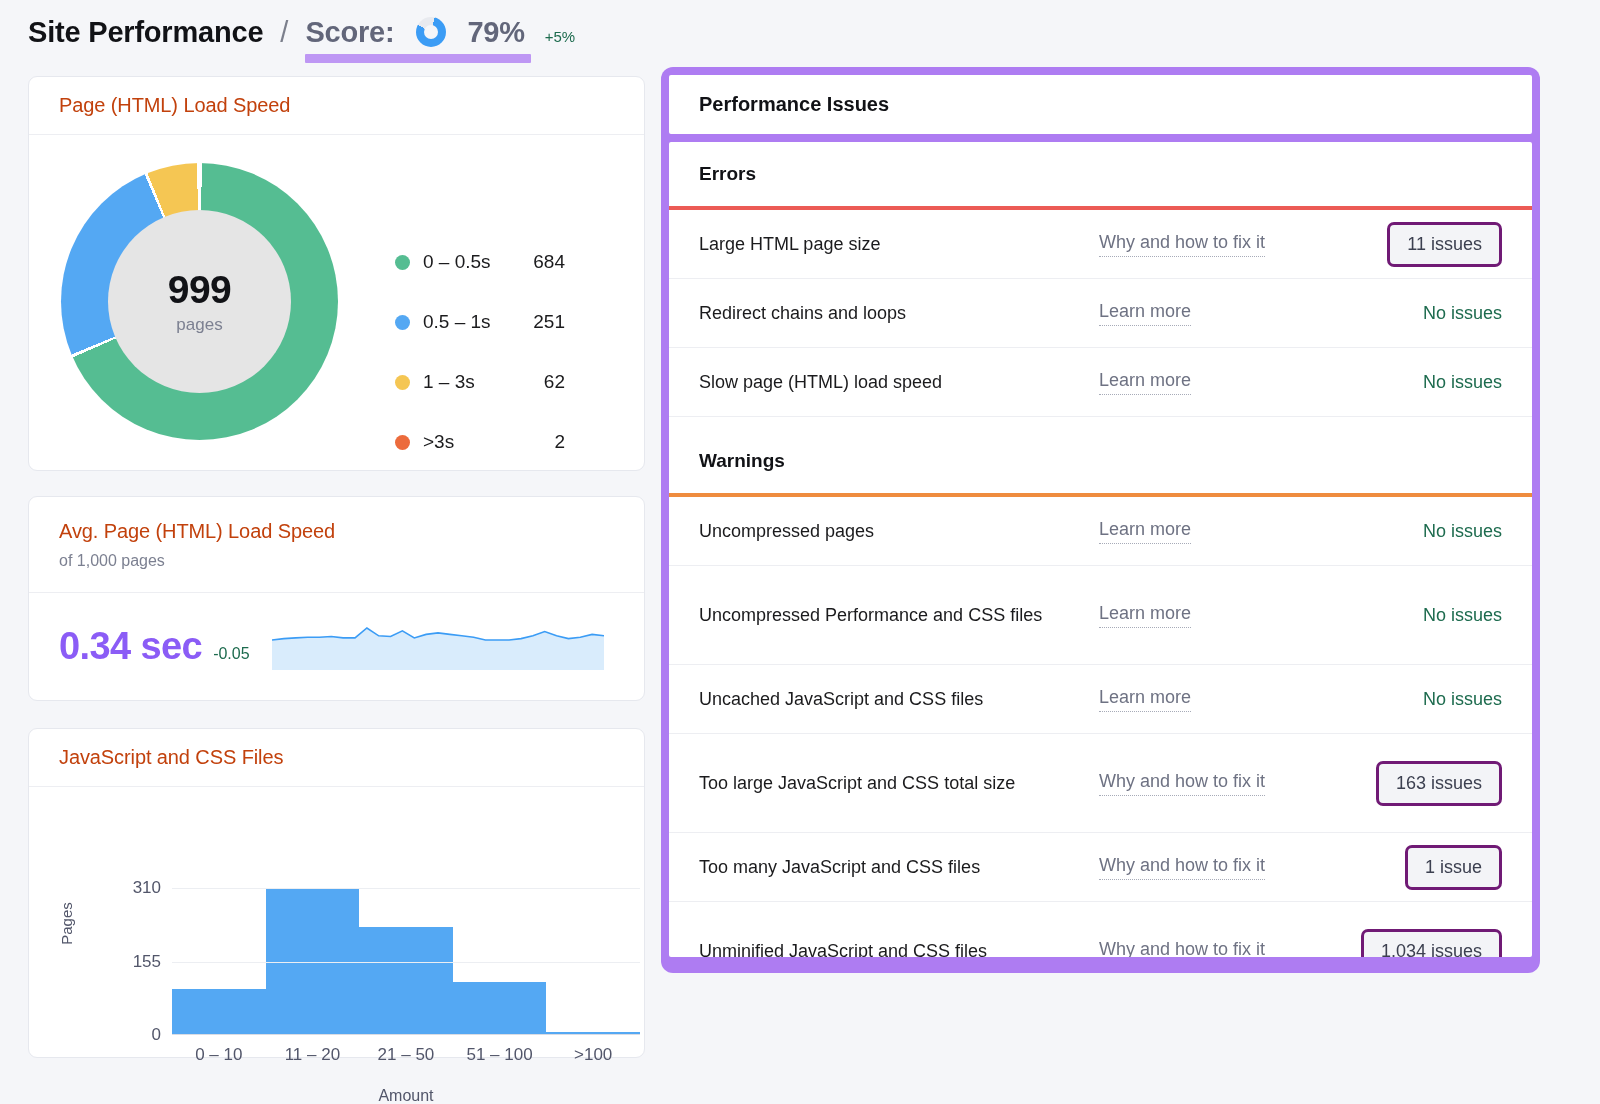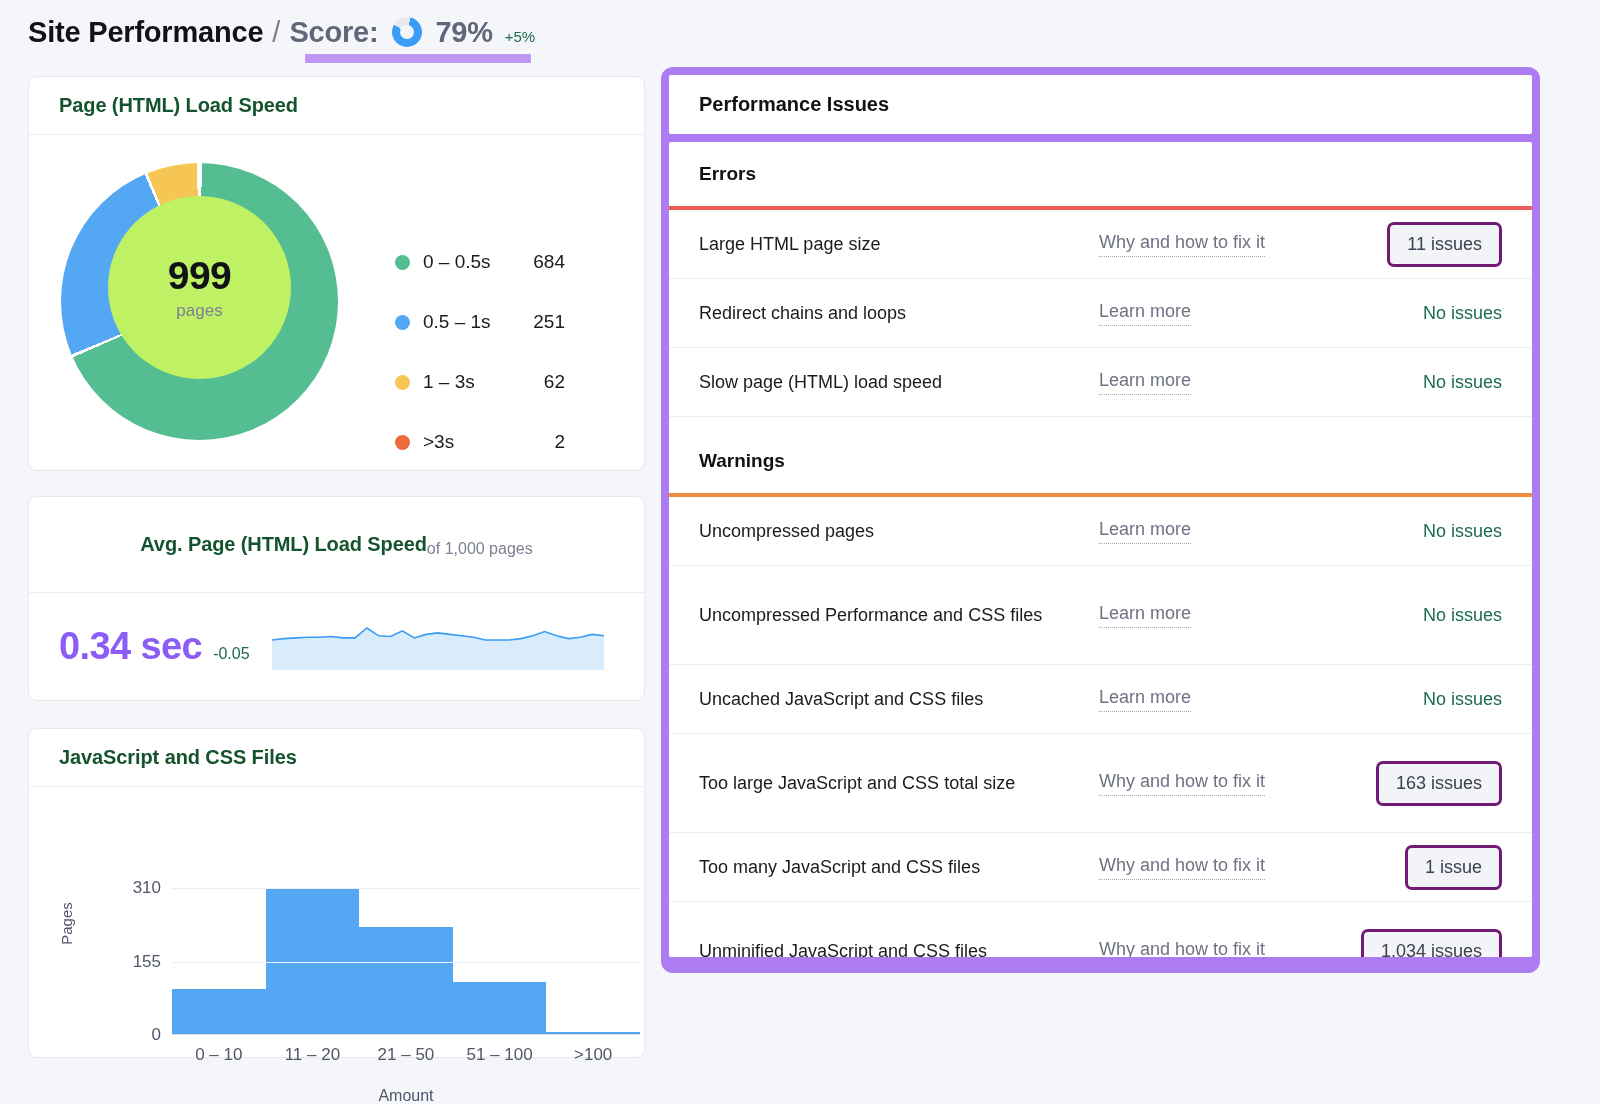--- a/index.html
+++ b/index.html
@@ -8,21 +8,21 @@
     background: #f5f6f9;
     font-family: "Liberation Sans", sans-serif;
     color: #1b1b1d;
     overflow: hidden;
   }
   .page { position: relative; width: 1600px; height: 1104px; }
 
   
   .header {
     position: absolute; left: 28px; top: 8px;
-    display: flex; align-items: center; gap: 0;
+    display: flex; align-items: center; gap: 8px;
     height: 48px;
   }
   .hdr-title {
     font-size: 29px; font-weight: 700; color: #111216;
     letter-spacing: -0.2px;
   }
   .hdr-sep {
     font-size: 29px; font-weight: 400; color: #7b7f8c;
     margin: 0 9px;
   }
@@ -61,23 +61,23 @@
     position: absolute;
     background: #ffffff;
     border: 1px solid #e6e8ee;
     border-radius: 9px;
   }
   .card-head {
     height: 58px; display: flex; align-items: center;
     padding: 0 30px;
     border-bottom: 1px solid #edeef2;
   }
-  .card-head.tall { height: 96px; flex-direction: row; align-items: center; justify-content: center; }
+  .card-head.tall { height: 96px; flex-direction: column; align-items: flex-start; justify-content: center; }
   .card-title {
-    font-size: 20px; font-weight: 700; color: #14532d;
+    font-size: 20px; font-weight: 400; color: #c2410c;
     letter-spacing: -0.1px;
   }
   .card-sub {
     font-size: 16px; color: #7c8091; margin-top: 9px;
   }
 
   
   #card-load-speed { left: 28px; top: 76px; width: 617px; height: 395px; }
   .donut-wrap { position: relative; height: 336px; }
   .donut-ring-fix {
@@ -89,23 +89,23 @@
       #ffffff 246.3deg 247.6deg,
       #54a8f3 247.6deg 337.9deg,
       #ffffff 337.9deg 339.2deg,
       #f5c653 339.2deg 361.5deg,
       #ffffff 354.5deg 355.8deg,
       #ec6b3c 355.8deg 359.0deg,
       #ffffff 359.0deg 360deg
     );
   }
   .donut-hole {
-    position: absolute; left: 79px; top: 61px;
+    position: absolute; left: 79px; top: 75px;
     width: 183px; height: 183px; border-radius: 50%;
-    background: #bef264;
+    background: #e5e5e5;
     display: flex; flex-direction: column;
     align-items: center; justify-content: center;
   }
   .donut-num { font-size: 39px; font-weight: 700; color: #111216; letter-spacing: -0.5px; }
   .donut-lbl { font-size: 17px; color: #7c8091; margin-top: 3px; }
 
   .legend {
     position: absolute; left: 366px; top: 96px;
     display: flex; flex-direction: column; gap: 18px;
   }

